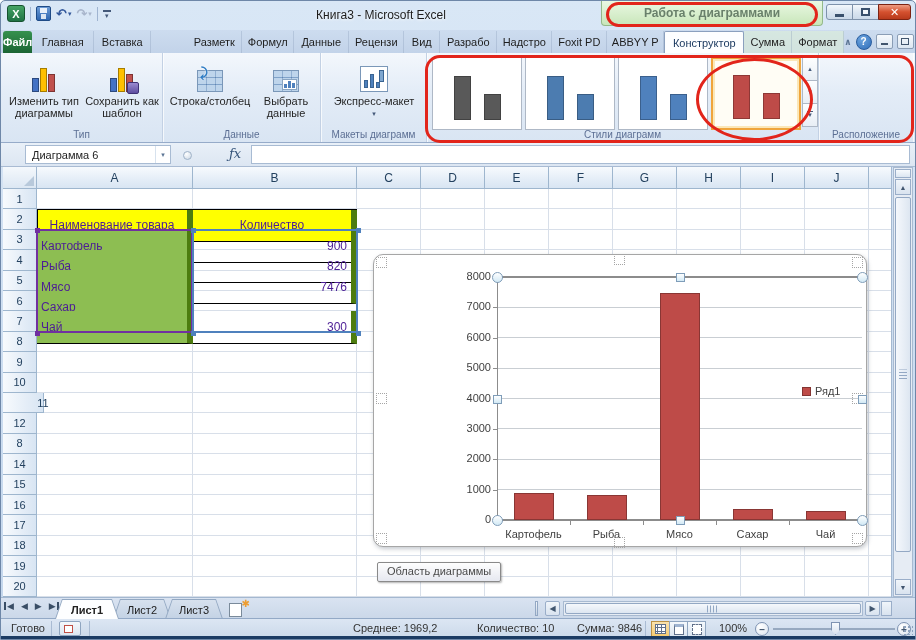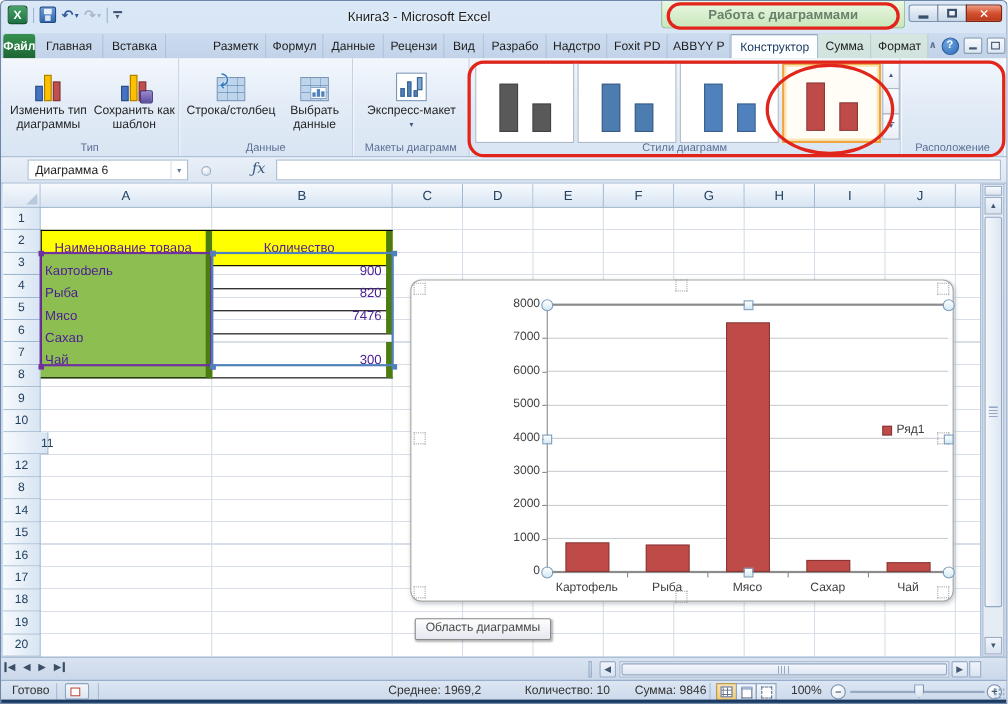--- a/index.html
+++ b/index.html
@@ -500,20 +500,38 @@
     <div class="vs-btn" style="bottom:1px">▼</div>
   </div>
 
   <div class="sheetbar">
     <div class="navs">
       <span class="bar-l">◀</span>
       <span>◀</span>
       <span>▶</span>
       <span class="bar-r">▶</span>
     </div>
+    <div class="stabs" id="sheetTabs">
+        <div class="stab active" style="width: 64px;">
+          <div class="skin"></div>
+          <div class="face">Лист1</div>
+        </div>
+        <div class="stab" style="width: 58px;">
+          <div class="skin"></div>
+          <div class="face">Лист2</div>
+        </div>
+        <div class="stab" style="width: 58px;">
+          <div class="skin"></div>
+          <div class="face">Лист3</div>
+        </div>
+        <div class="ins-sheet">
+          <div class="pg"></div>
+          <div class="st">✱</div>
+        </div>
+      </div>
     <div class="splitter"></div>
     <div class="hs-btn" style="left:544px">◀</div>
     <div class="hs-track">
         <div class="hs-thumb">
           <div class="grip-lines"></div>
         </div>
       </div>
     <div class="hs-btn" style="left:864px">▶</div>
     <div class="scroll-corner"></div>
   </div>

